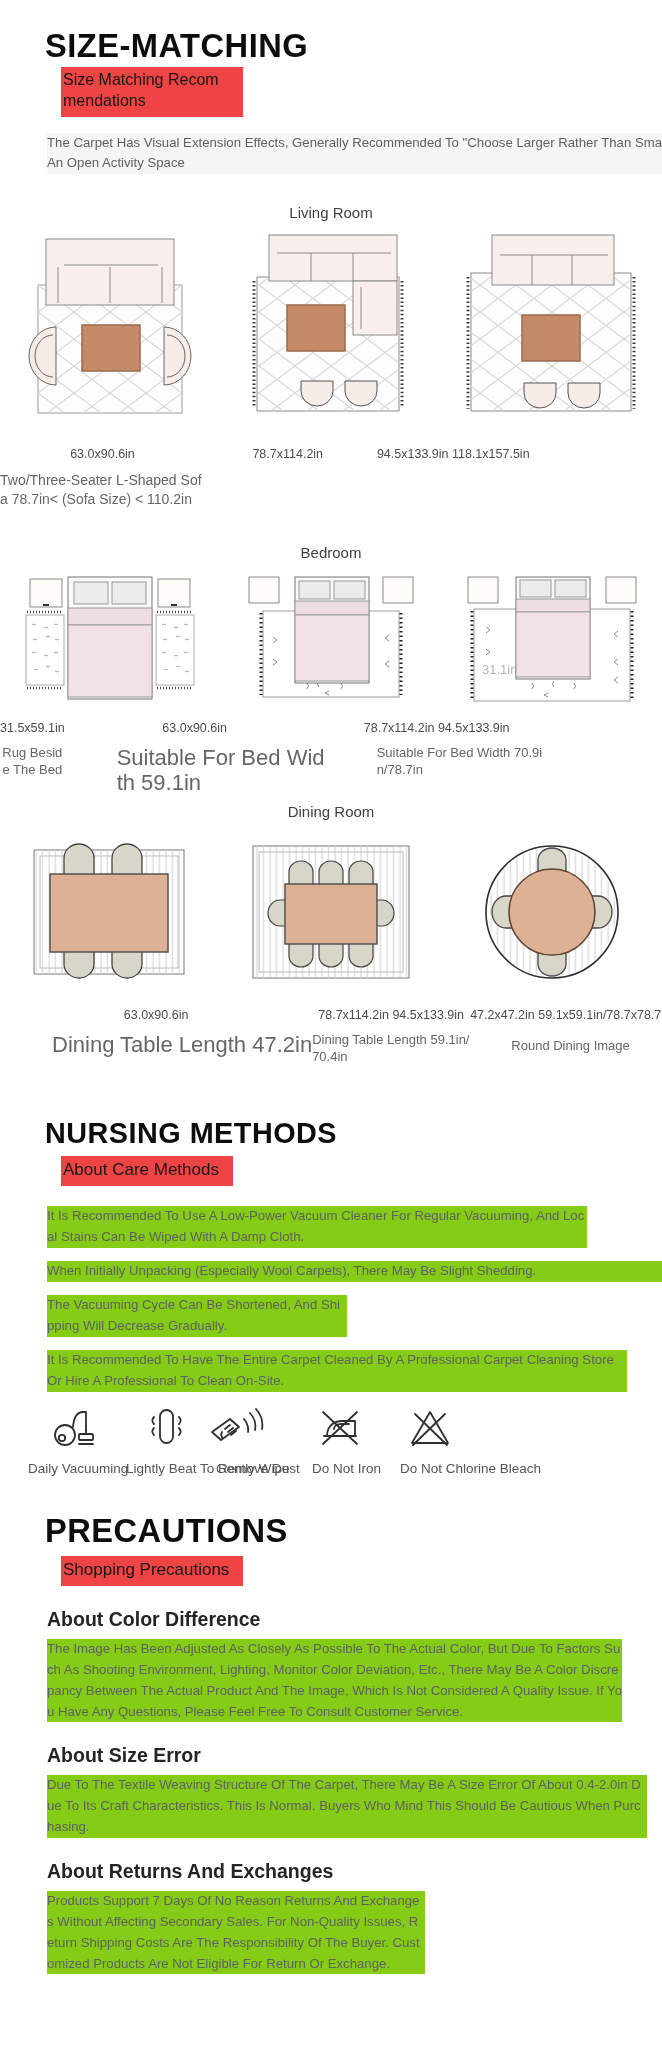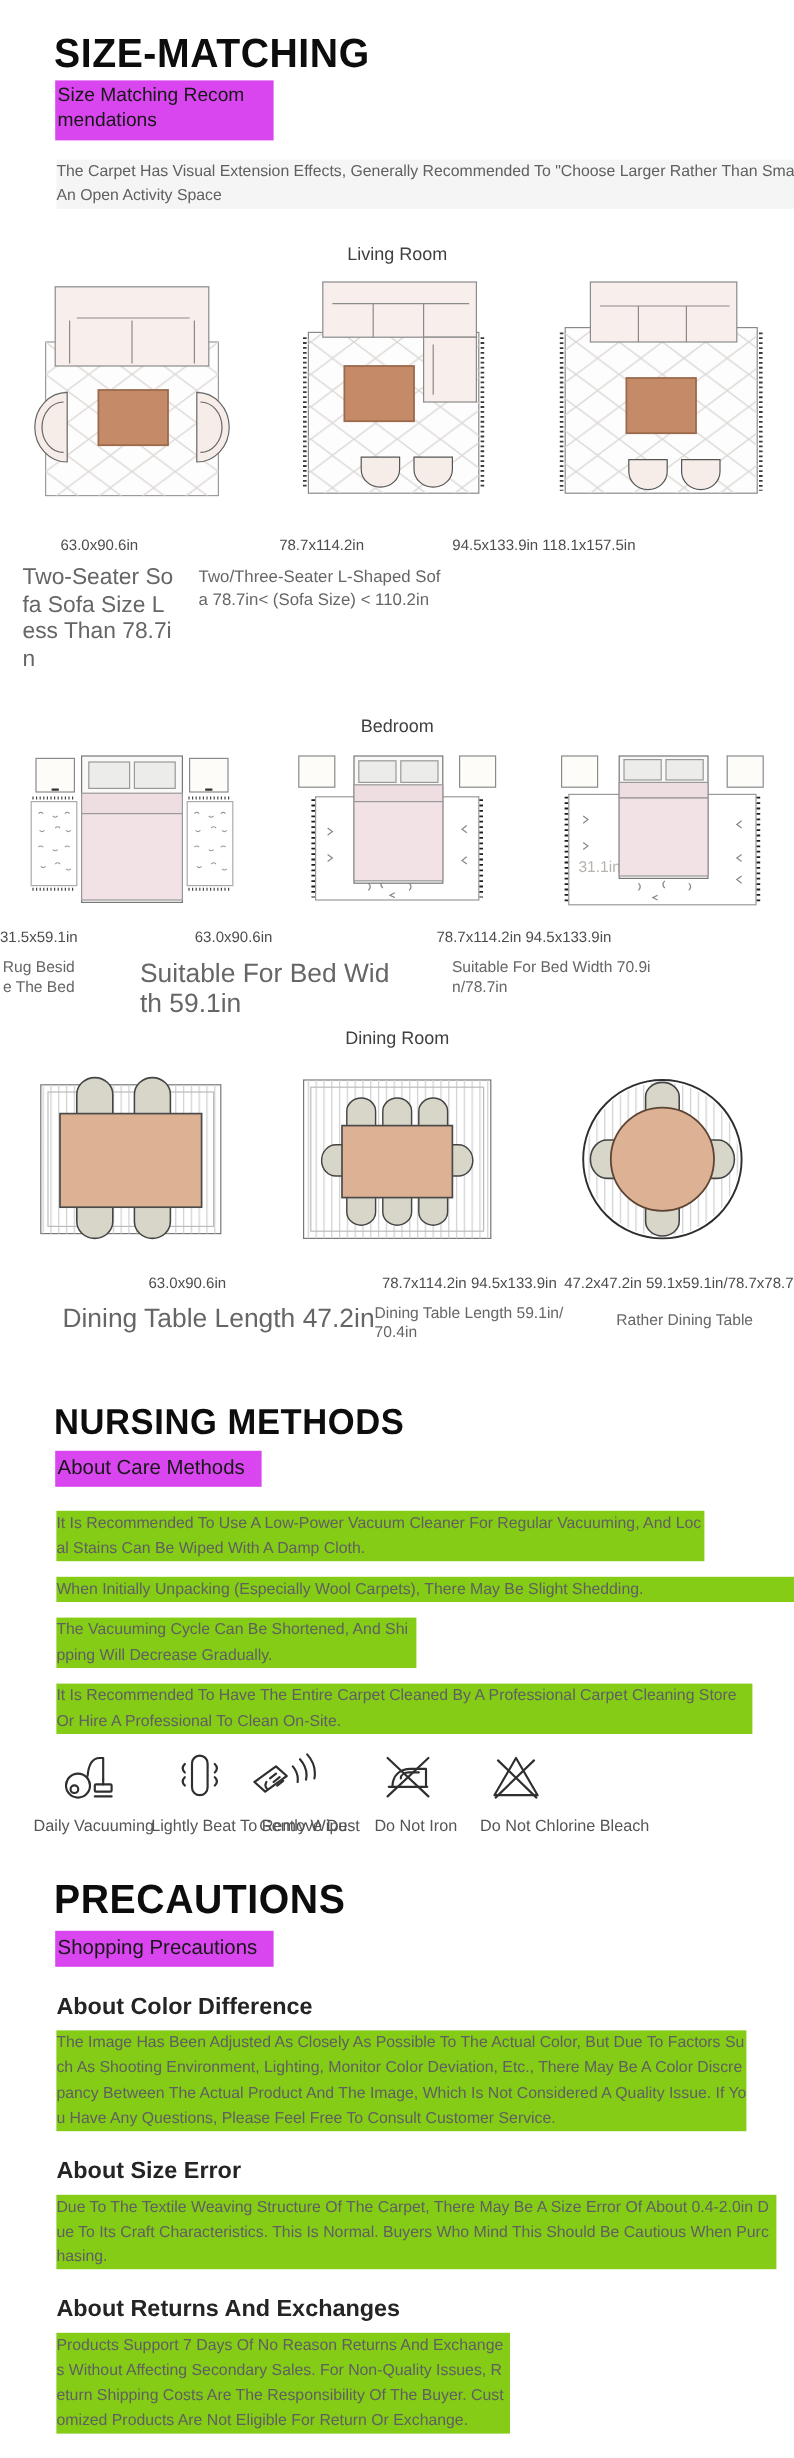--- a/index.html
+++ b/index.html
@@ -4,21 +4,21 @@
 <style>
   html,body{margin:0;padding:0;}
   body{
     width:662px;height:2048px;overflow:hidden;background:#ffffff;
     font-family:"Liberation Sans","DejaVu Sans",sans-serif;color:#333;
     position:relative;
   }
   
   .h1{font-size:34px;font-weight:700;letter-spacing:.5px;color:#0d0d0d;margin:26px 0 0 45px;transform:scaleX(.96);transform-origin:left;}
   .h1.small{font-size:30px;margin-top:50px;}
-  .patch{display:inline-block;background:#d946ef;padding:3px 14px 5px 2px;}
+  .patch{display:inline-block;background:#ef4444;padding:3px 14px 5px 2px;margin-left:15px;}
   .sub{font-size:16px;color:#171717;line-height:1.3;margin:2px 0 0 46px;word-break:break-all;}
   .sub-w{width:166px;}
   
   .para{font-size:13.2px;line-height:1.58;color:#606060;word-break:break-all;margin-left:47px;background:#84cc16;}
   .intro{width:700px;margin-top:16px;background:#f5f5f5;}
   
   .room-label{font-size:15px;color:#3f3f3f;text-align:center;margin-top:30px;}
   .grid3{display:grid;grid-template-columns:repeat(3,1fr);width:662px;margin-top:10px;}
   .cell{display:flex;flex-direction:column;align-items:center;}
   .cell svg{display:block;}
@@ -121,21 +121,20 @@
       <rect x="60" y="84" width="58" height="46" fill="#c58a67" stroke="#9a6a4c" stroke-width="1.5"></rect>
       <path d="M62,152 h32 v10 a16,15 0 0 1 -32,0 z" fill="#f6ece8" stroke="#555"></path>
       <path d="M106,152 h32 v10 a16,15 0 0 1 -32,0 z" fill="#f6ece8" stroke="#555"></path>
     </svg>
   </figure>
 </div>
 <div class="caps-row">
   <div class="size" style="grid-row:1">63.0x90.6in</div>
   <div class="size" style="grid-row:1">78.7x114.2in</div>
   <div class="size" style="grid-row:1">94.5x133.9in 118.1x157.5in</div>
-  <div class="cap cap-lg" style="grid-row:2">Two-Seater Sofa Sofa Size Less Than 78.7in</div>
   <div class="cap cap-sm" style="grid-row:2">Two/Three-Seater L-Shaped Sofa 78.7in&lt; (Sofa Size) &lt; 110.2in</div>
 </div>
 
 <div class="room-label" style="margin-top:36px">Bedroom</div>
 <div class="grid3" style="margin-top:14px">
 
   <figure class="cell">
     <svg width="180" height="130" viewBox="0 0 180 130">
       <rect x="10" y="4" width="32" height="28" fill="#fefcf9" stroke="#8a8a8a"></rect>
       <line x1="23" y1="30" x2="29" y2="30" stroke="#333" stroke-width="2"></line>
@@ -283,21 +282,21 @@
       <circle cx="90" cy="80" r="43" fill="#dcb194" stroke="#5d4433" stroke-width="1.5"></circle>
     </svg>
   </figure>
 </div>
 <div class="caps-row">
   <div class="size" style="grid-row:1">63.0x90.6in</div>
   <div class="size" style="grid-row:1">78.7x114.2in 94.5x133.9in</div>
   <div class="size" style="grid-row:1">47.2x47.2in 59.1x59.1in/78.7x78.7in</div>
   <div class="cap cap-xl nowrapcap cap-offset" style="grid-row:2">Dining Table Length 47.2in</div>
   <div class="cap cap-xs" style="grid-row:2;width:158px">Dining Table Length 59.1in/70.4in</div>
-  <div class="cap cap-xs cap-center" style="grid-row:2;margin-top:16px">Rather Dining Table</div>
+  <div class="cap cap-xs cap-center" style="grid-row:2;margin-top:16px">Round Dining Image</div>
 </div>
 
 <h2 class="h1 small">NURSING METHODS</h2>
 <div class="sub" style="font-size:17px;margin-top:6px">
   <span class="patch">About Care Methods</span>
 </div>
 <p class="para npara w-n1" style="margin-top:20px">It Is Recommended To Use A Low-Power Vacuum Cleaner For Regular Vacuuming, And Local Stains Can Be Wiped With A Damp Cloth.</p>
 <p class="para npara">When Initially Unpacking (Especially Wool Carpets), There May Be Slight Shedding.</p>
 <p class="para npara w-n3" style="margin-top:6px">The Vacuuming Cycle Can Be Shortened, And Shipping Will Decrease Gradually.</p>
 <p class="para npara w-n4" style="margin-top:6px">It Is Recommended To Have The Entire Carpet Cleaned By A Professional Carpet Cleaning Store Or Hire A Professional To Clean On-Site.</p>

